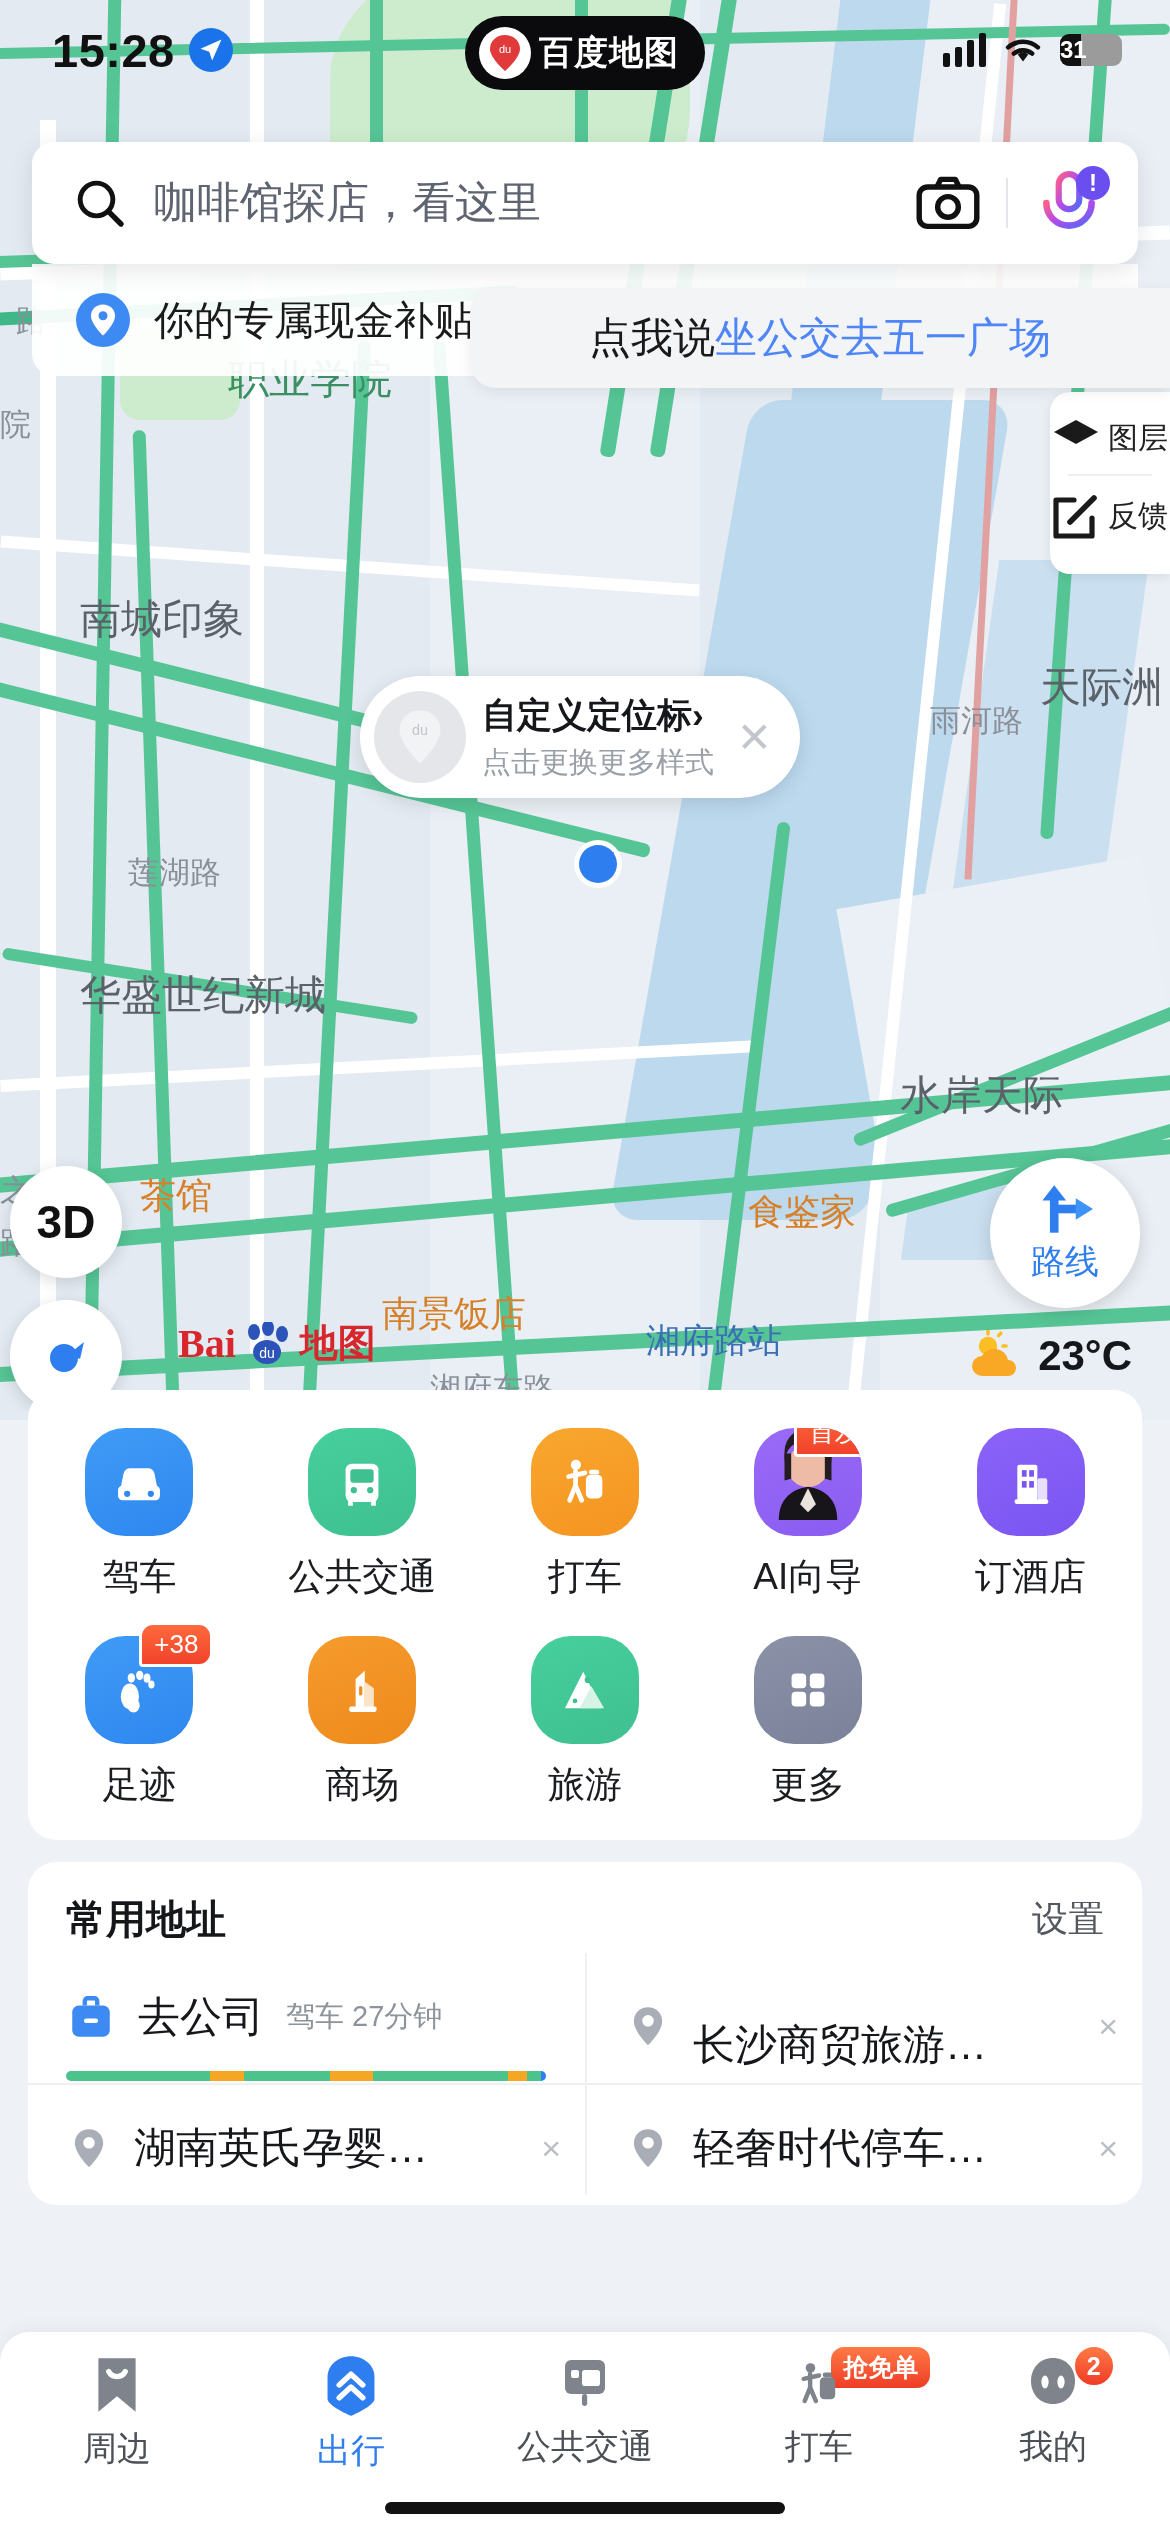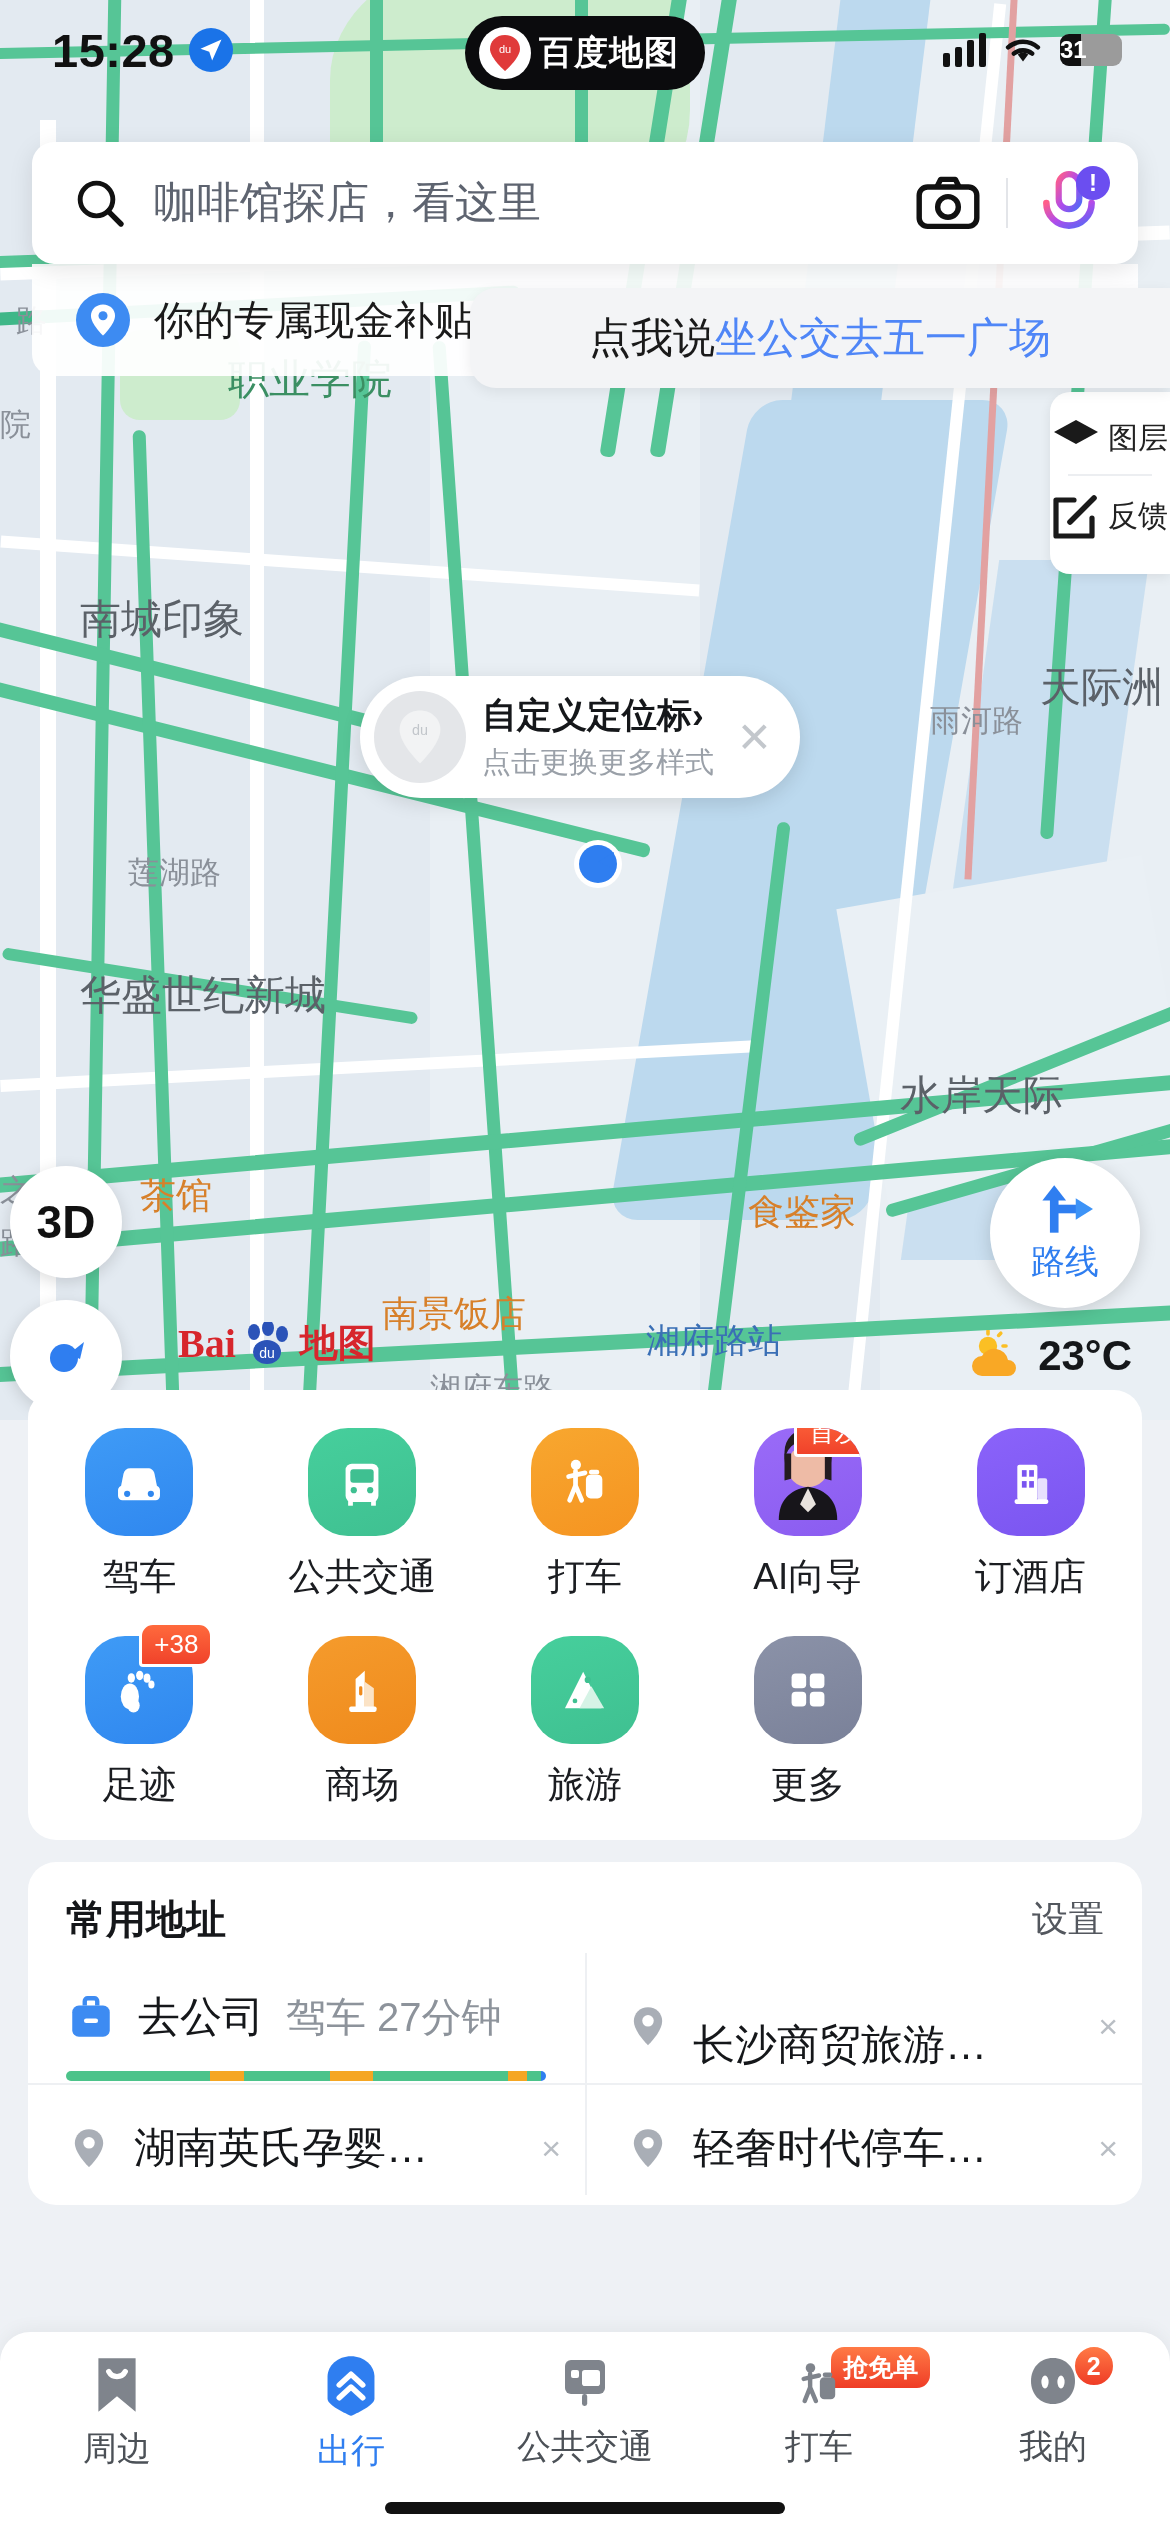--- a/index.html
+++ b/index.html
@@ -155,21 +155,21 @@
   
   #addrcard{padding:30px 0 10px;}
   .addr-head{display:flex;align-items:center;justify-content:space-between;padding:0 38px 6px;}
   .addr-title{font-size:40px;font-weight:700;color:#15171a;}
   .addr-set{font-size:36px;color:#53575e;}
   .addr-grid{display:grid;grid-template-columns:1fr 1fr;}
   .addr-cell{display:flex;align-items:center;padding:26px 24px 10px 38px;position:relative;min-height:112px;}
   .addr-cell.bl{border-left:2px solid #eef0f3;}
   .addr-cell.bt{border-top:2px solid #eef0f3;}
   .addr-name{font-size:42px;color:#15171a;white-space:nowrap;overflow:hidden;}
-  .addr-eta{font-size:40px;color:#8d939b;margin-left:22px;white-space:nowrap;}
+  .addr-eta{font-size:29px;color:#8d939b;margin-left:22px;white-space:nowrap;}
   .addr-x{font-size:34px;color:#b9bec4;margin-left:auto;padding-left:16px;}
   .trafficbar{height:10px;border-radius:5px;margin:6px 0 0 38px;width:480px;display:flex;overflow:hidden;}
 
   
   #navbar{position:absolute;left:0;bottom:0;width:1170px;height:200px;background:#fff;
     border-radius:30px 30px 0 0;z-index:60;box-shadow:0 -3px 18px rgba(0,0,0,.05);}
   .nav{display:grid;grid-template-columns:repeat(5,1fr);padding-top:22px;}
   .nitem{display:flex;flex-direction:column;align-items:center;gap:10px;position:relative;}
   .nlabel{font-size:34px;color:#4c5157;}
   .nitem.active .nlabel{color:#2f7ef0;}

